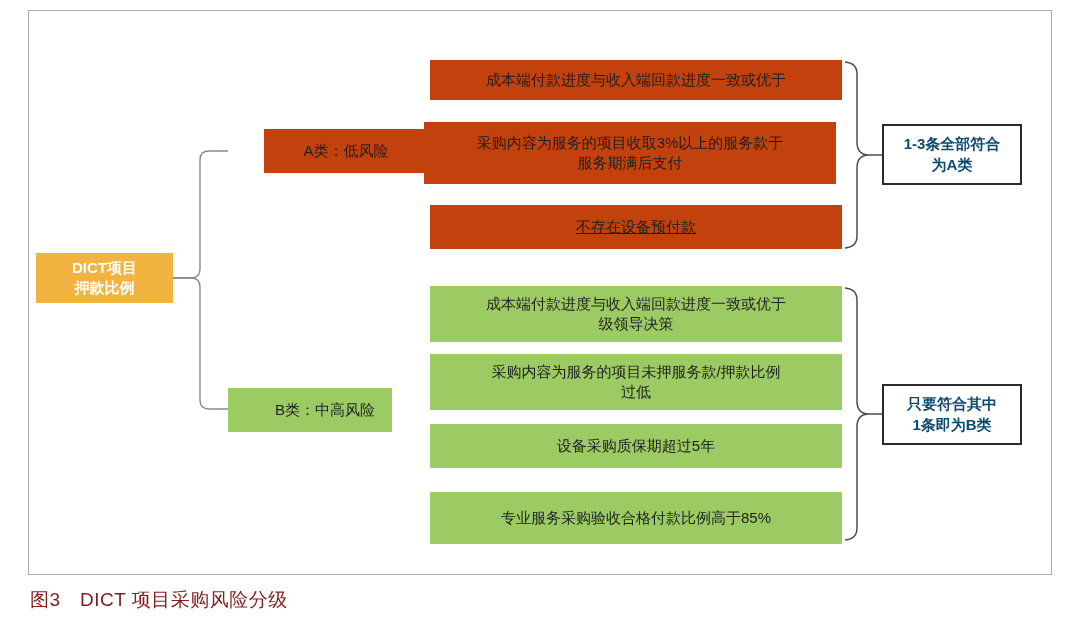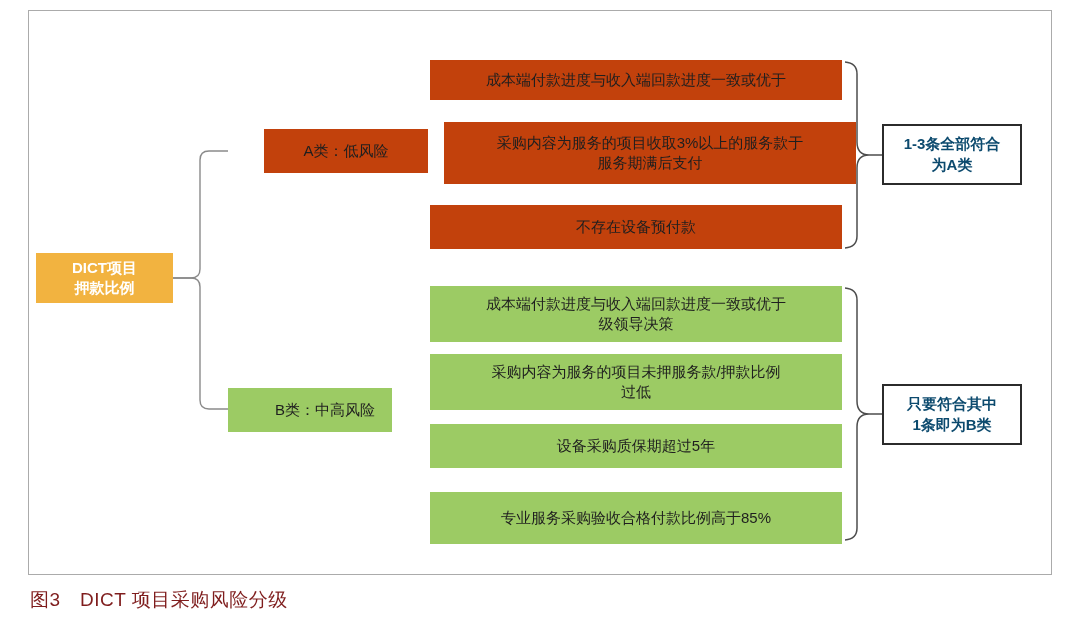--- a/index.html
+++ b/index.html
@@ -68,23 +68,23 @@
     <path d="M 869 414 L 883 414" fill="none" stroke="#4d4d4d" stroke-width="1.5"></path>
   </svg>
 
   <div class="node root" style="left:36px;top:253px;width:137px;height:50px;">DICT项目
 押款比例</div>
 
   <div class="node orange" style="left:228px;top:129px;width:164px;height:44px;margin-left:36px;">A类：低风险</div>
   <div class="node green" style="left:228px;top:388px;width:164px;height:44px;padding-left:36px;">B类：中高风险</div>
 
   <div class="node orange" style="left:430px;top:60px;width:412px;height:40px;">成本端付款进度与收入端回款进度一致或优于</div>
-  <div class="node orange" style="left:444px;top:122px;width:412px;height:62px;">采购内容为服务的项目收取3%以上的服务款于
+  <div class="node orange" style="left:424px;top:122px;width:412px;height:62px;">采购内容为服务的项目收取3%以上的服务款于
 服务期满后支付</div>
-  <div class="node orange" style="left:430px;top:205px;width:412px;height:44px;">不存在设备预付款</div>
+  <div class="node orange" style="left:430px;top:205px;width:412px;height:44px;text-decoration:underline;">不存在设备预付款</div>
 
   <div class="node green" style="left:430px;top:286px;width:412px;height:56px;">成本端付款进度与收入端回款进度一致或优于
 级领导决策</div>
   <div class="node green" style="left:430px;top:354px;width:412px;height:56px;">采购内容为服务的项目未押服务款/押款比例
 过低</div>
   <div class="node green" style="left:430px;top:424px;width:412px;height:44px;">设备采购质保期超过5年</div>
   <div class="node green" style="left:430px;top:492px;width:412px;height:52px;">专业服务采购验收合格付款比例高于85%</div>
 
   <div class="node rule" style="left:882px;top:124px;width:140px;height:61px;">1-3条全部符合
 为A类</div>

